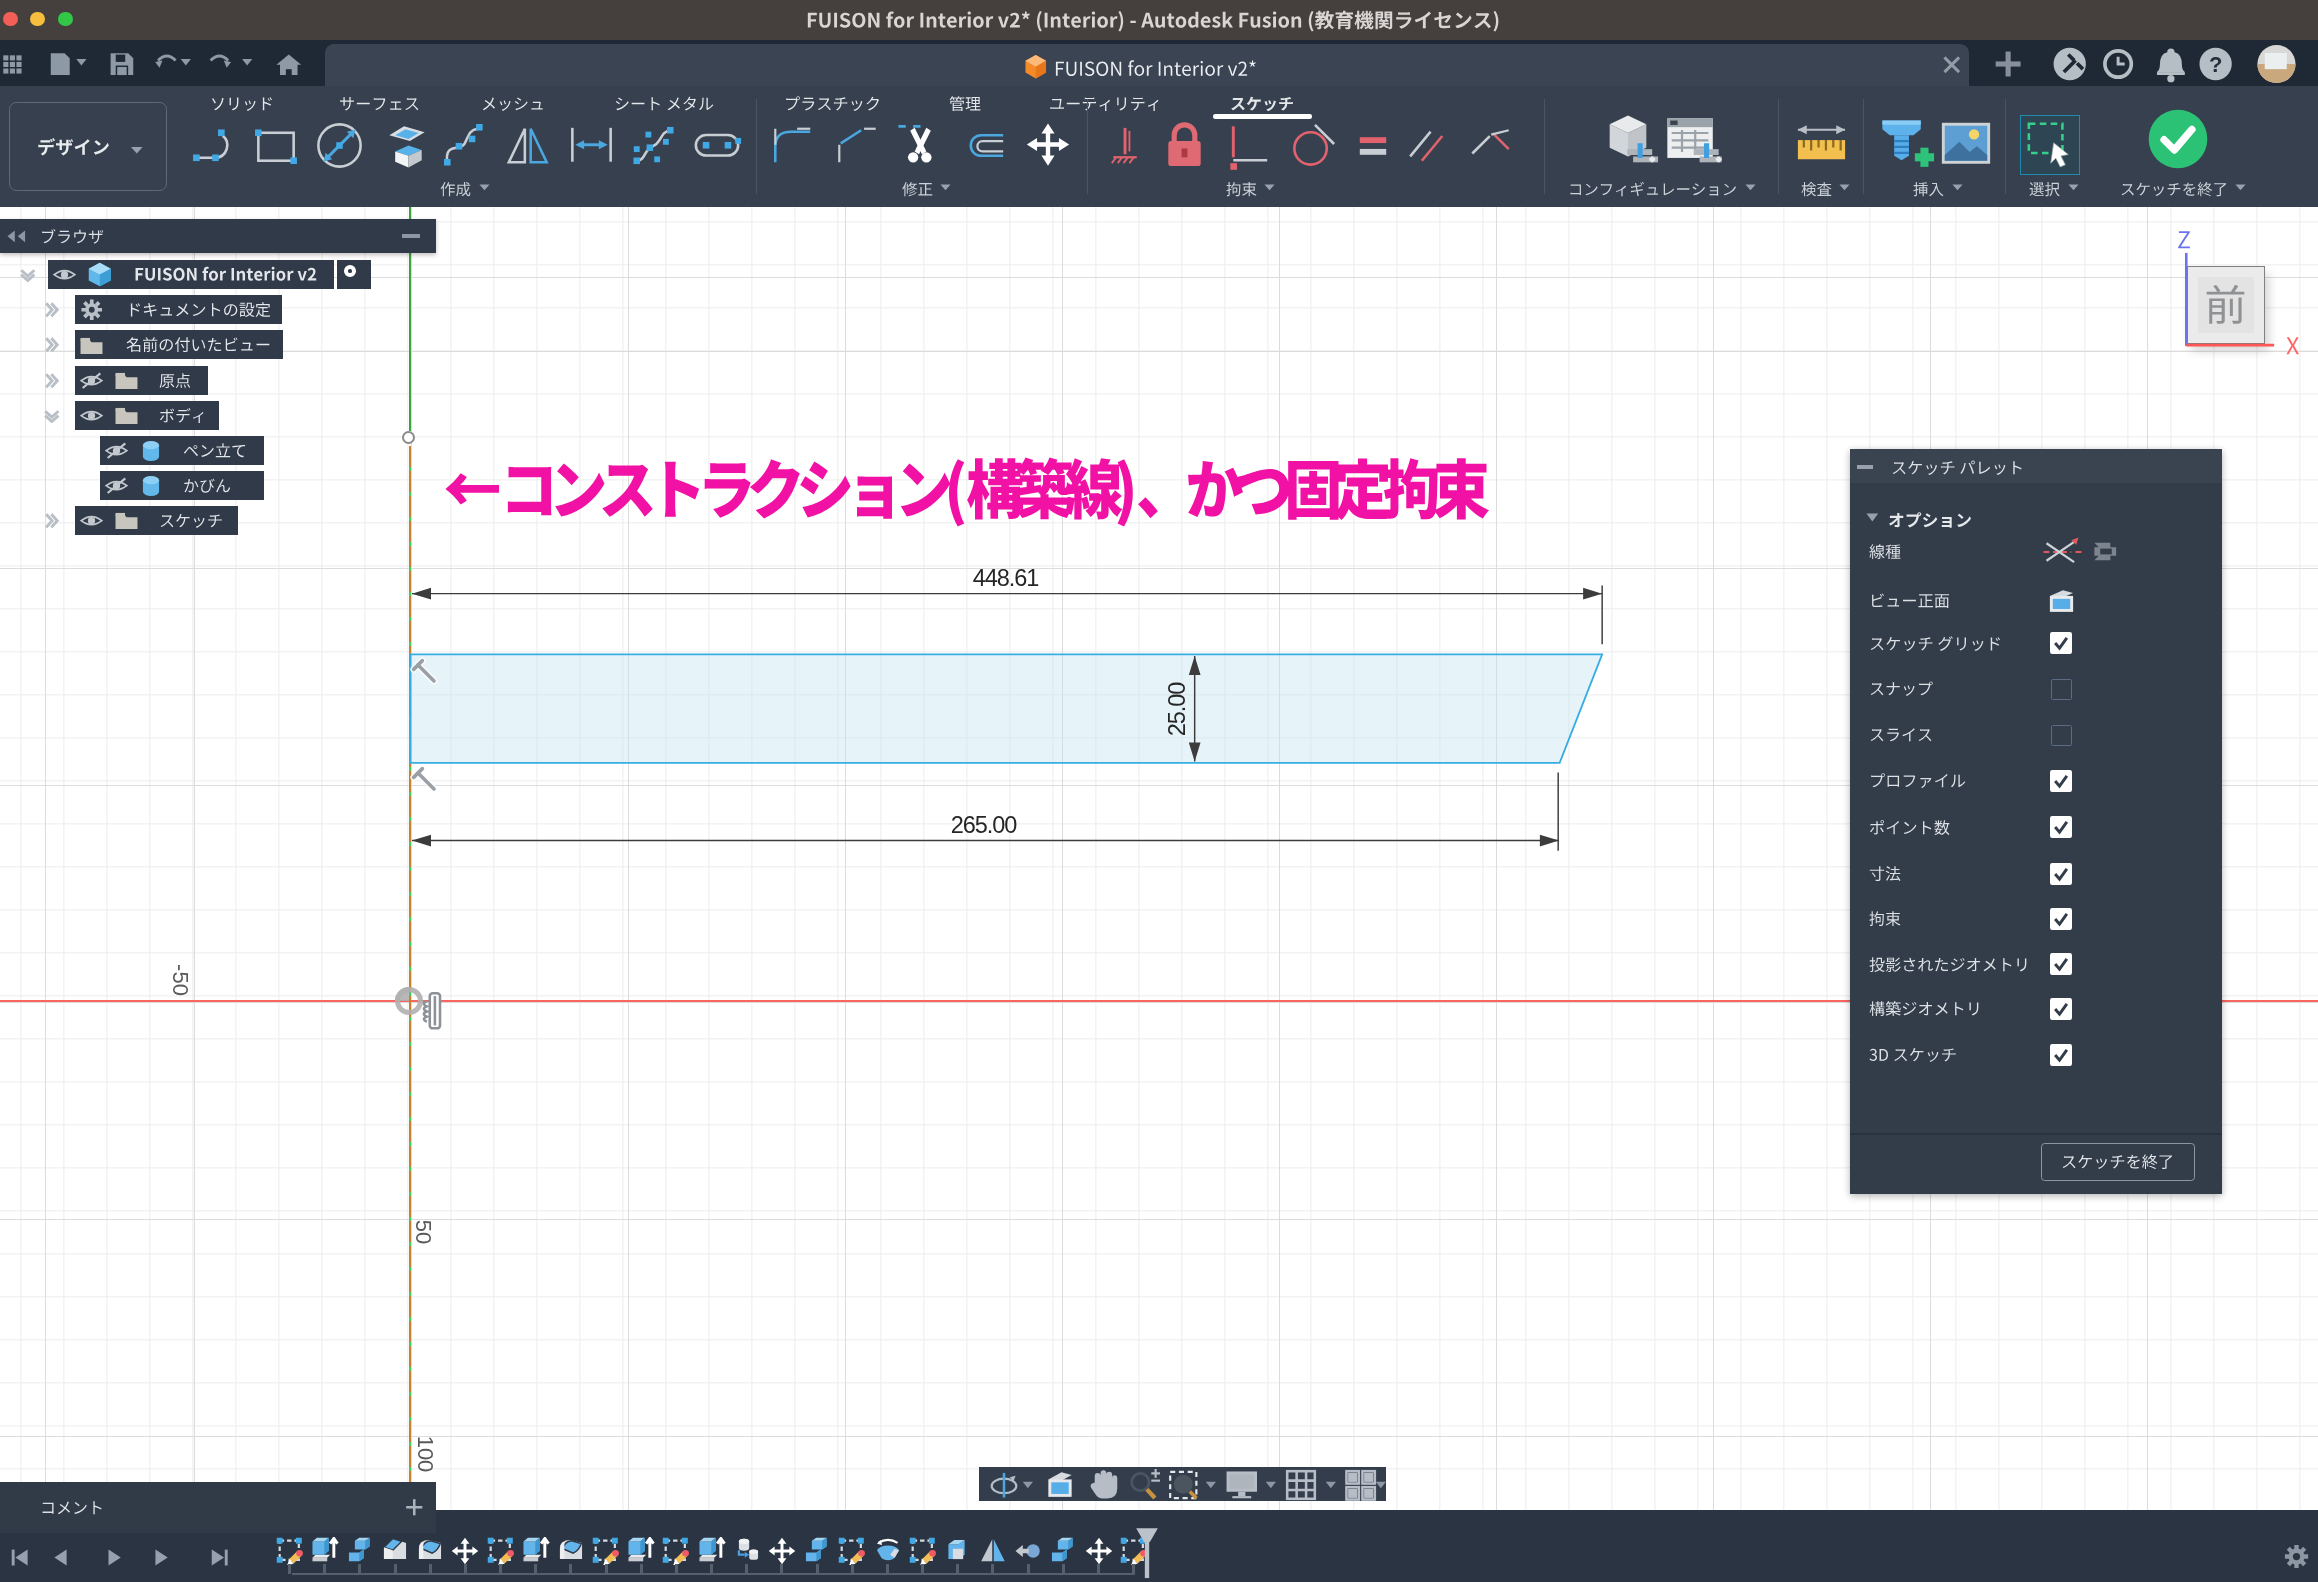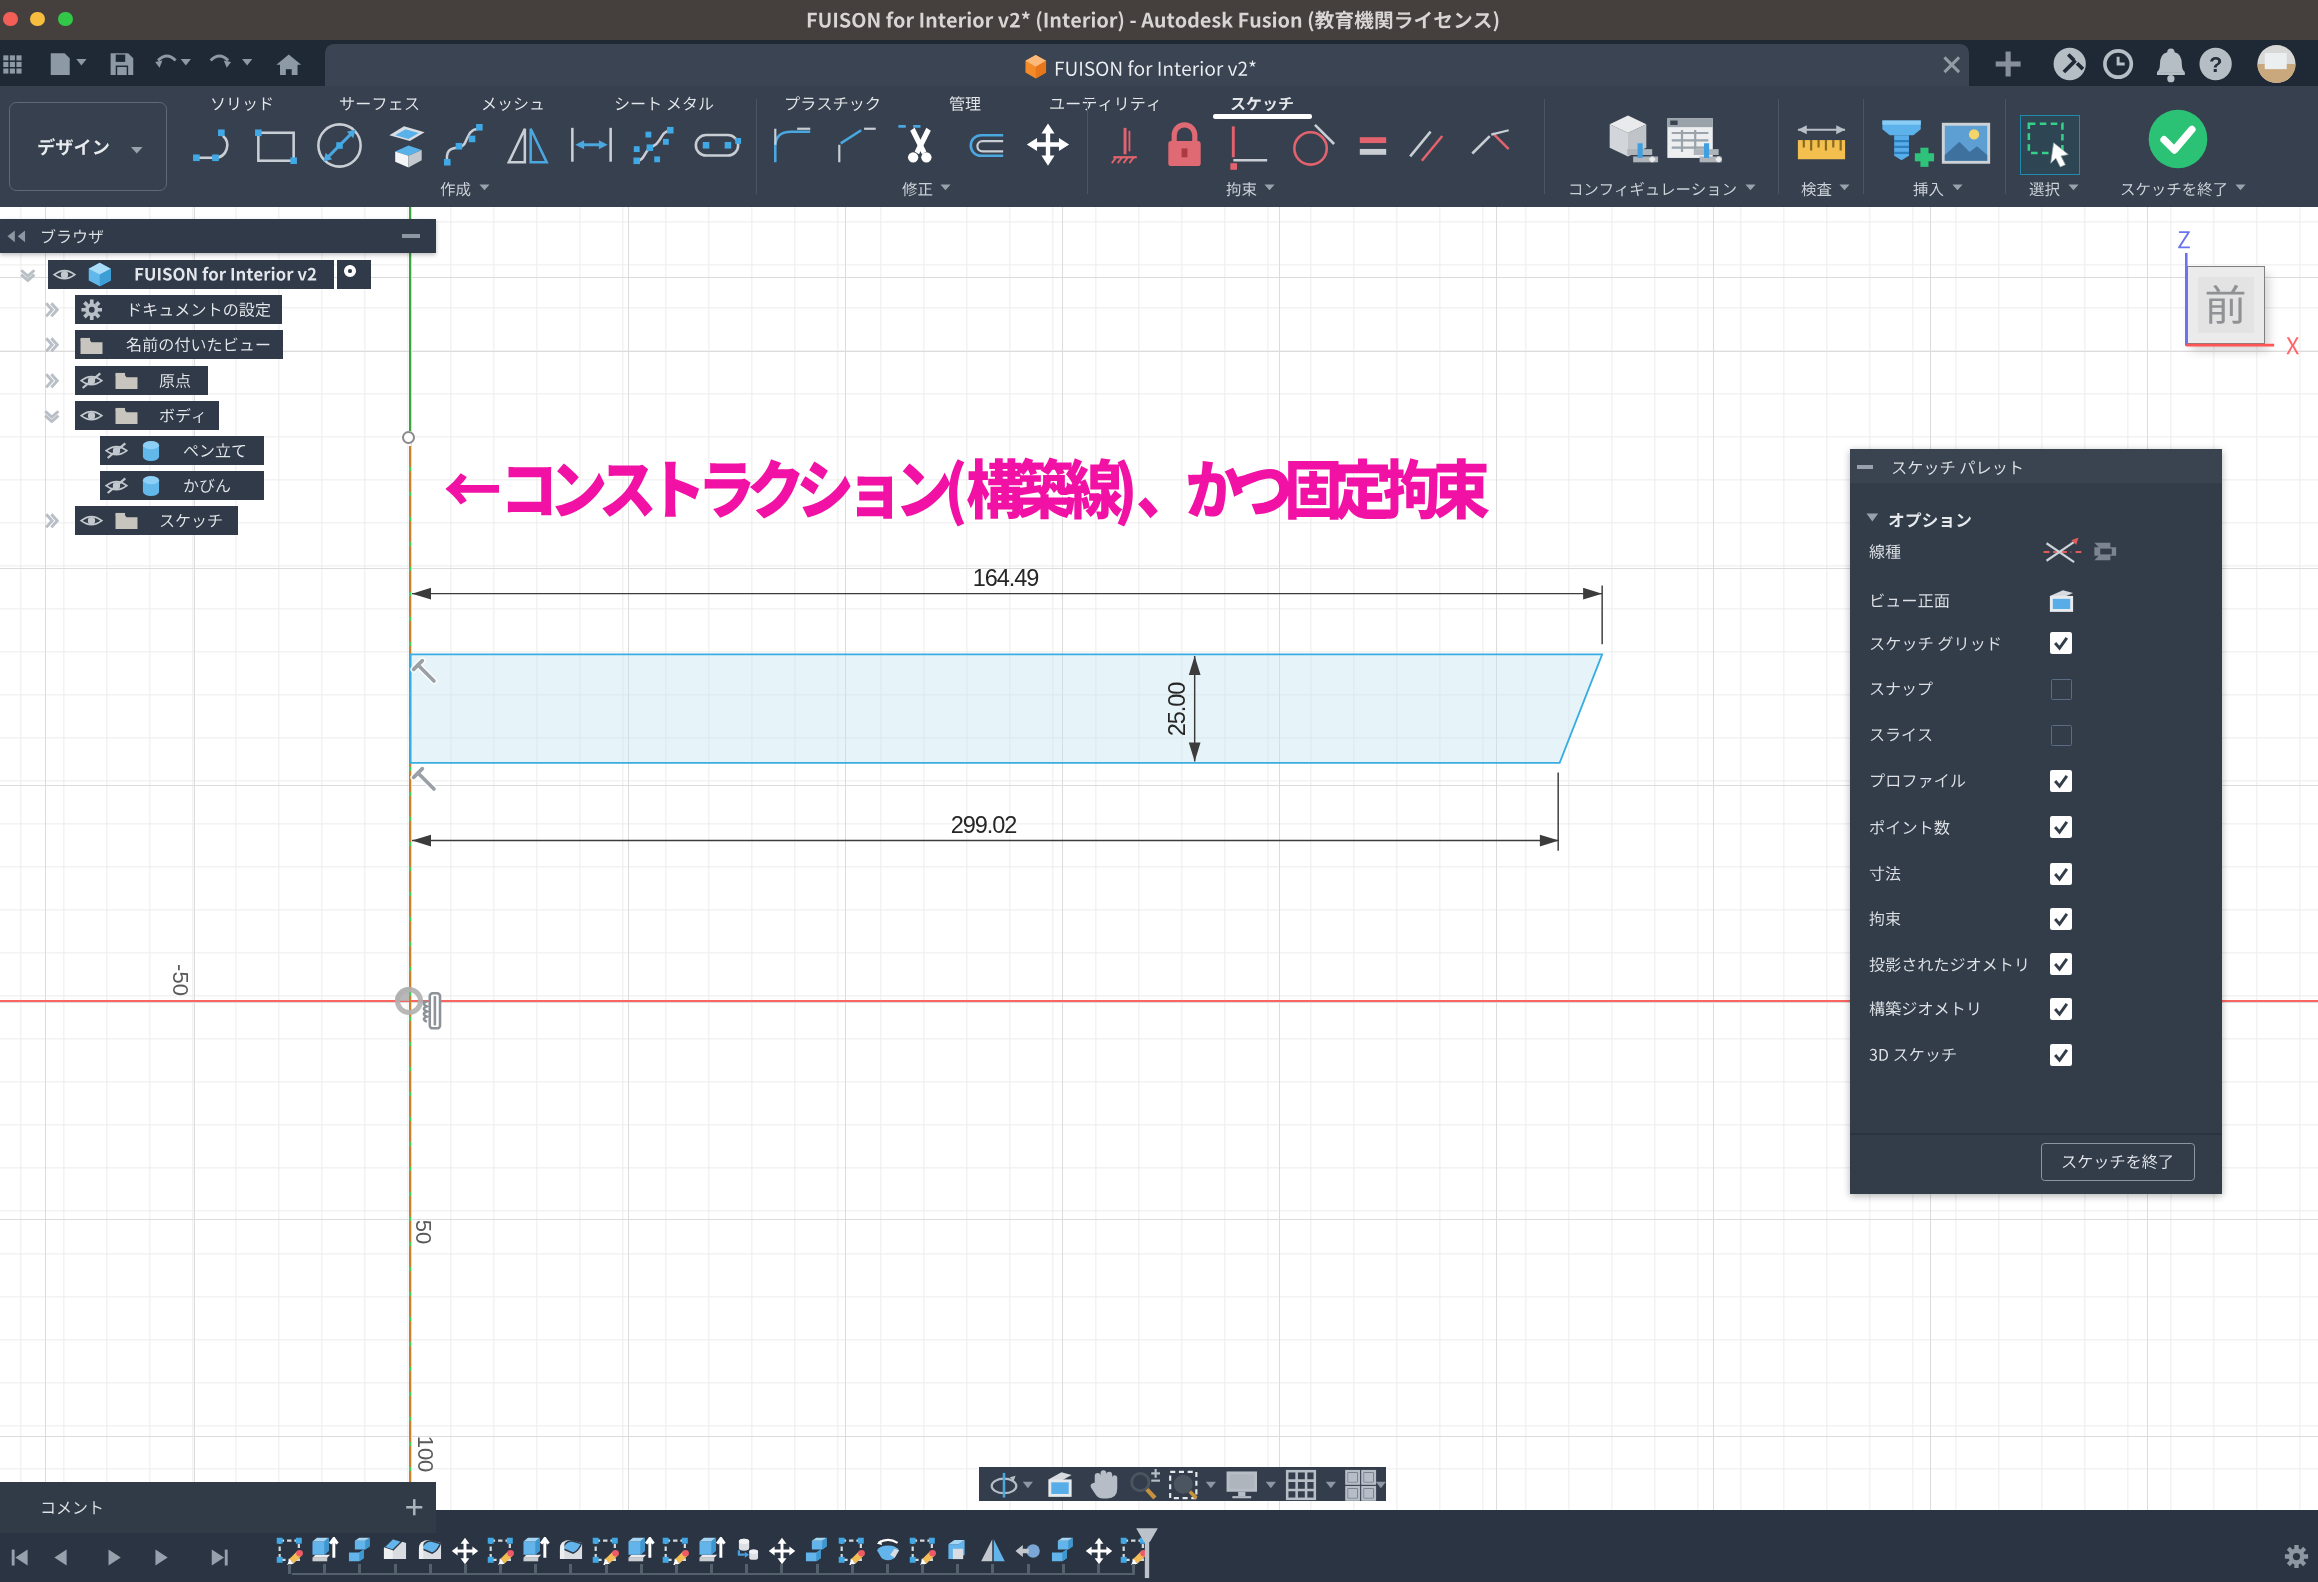--- a/index.html
+++ b/index.html
@@ -30,22 +30,22 @@
 
 <line x1="562" y1="1147" x2="2127" y2="1147"></line>
 <line x1="2126" y1="1054" x2="2126" y2="1161"></line>
 <polygon points="562,1147 588,1139 588,1155" fill="#3c3c3c" stroke="none"></polygon>
 <polygon points="2127,1147 2101,1139 2101,1155" fill="#3c3c3c" stroke="none"></polygon>
 
 <line x1="1630" y1="895" x2="1630" y2="1039"></line>
 <polygon points="1630,895 1622,921 1638,921" fill="#3c3c3c" stroke="none"></polygon>
 <polygon points="1630,1039 1622,1013 1638,1013" fill="#3c3c3c" stroke="none"></polygon>
 </svg>
-    <div class="abs" style="left:947px;top:565px;width:117px;text-align:center;font-size:23.5px;letter-spacing:-1.1px;color:#262626">164.49</div>
-    <div class="abs" style="left:925px;top:812px;width:117px;text-align:center;font-size:23.5px;letter-spacing:-1.1px;color:#262626">299.02</div>
+    <div class="abs" style="left:947px;top:565px;width:117px;text-align:center;font-size:23.5px;letter-spacing:-1.1px;color:#262626">448.61</div>
+    <div class="abs" style="left:925px;top:812px;width:117px;text-align:center;font-size:23.5px;letter-spacing:-1.1px;color:#262626">265.00</div>
     <div class="abs" style="left:1119px;top:696px;width:117px;text-align:center;font-size:23.5px;letter-spacing:-1.1px;color:#262626;transform:rotate(-90deg);transform-origin:center">25.00</div>
     <div class="abs" style="left:136px;top:967px;width:88px;text-align:center;font-size:22px;color:#5a5a5a;transform:rotate(90deg);transform-origin:center">-50</div>
     <div class="abs" style="left:379px;top:1219px;width:88px;text-align:center;font-size:22px;color:#5a5a5a;transform:rotate(90deg);transform-origin:center">50</div>
     <div class="abs" style="left:381px;top:1441px;width:88px;text-align:center;font-size:22px;color:#5a5a5a;transform:rotate(90deg);transform-origin:center">100</div>
     <svg class="abs" style="left:410px;top:657px" width="32" height="32" viewBox="0 0 44 44">
 <g stroke="#ffffff" stroke-width="9" stroke-linecap="round" opacity="0.9">
 <line x1="5" y1="17" x2="17" y2="5"></line>
         <line x1="11" y1="11" x2="33" y2="33"></line>
       </g>
 <g stroke="#9aa0a6" stroke-width="5" stroke-linecap="round">

